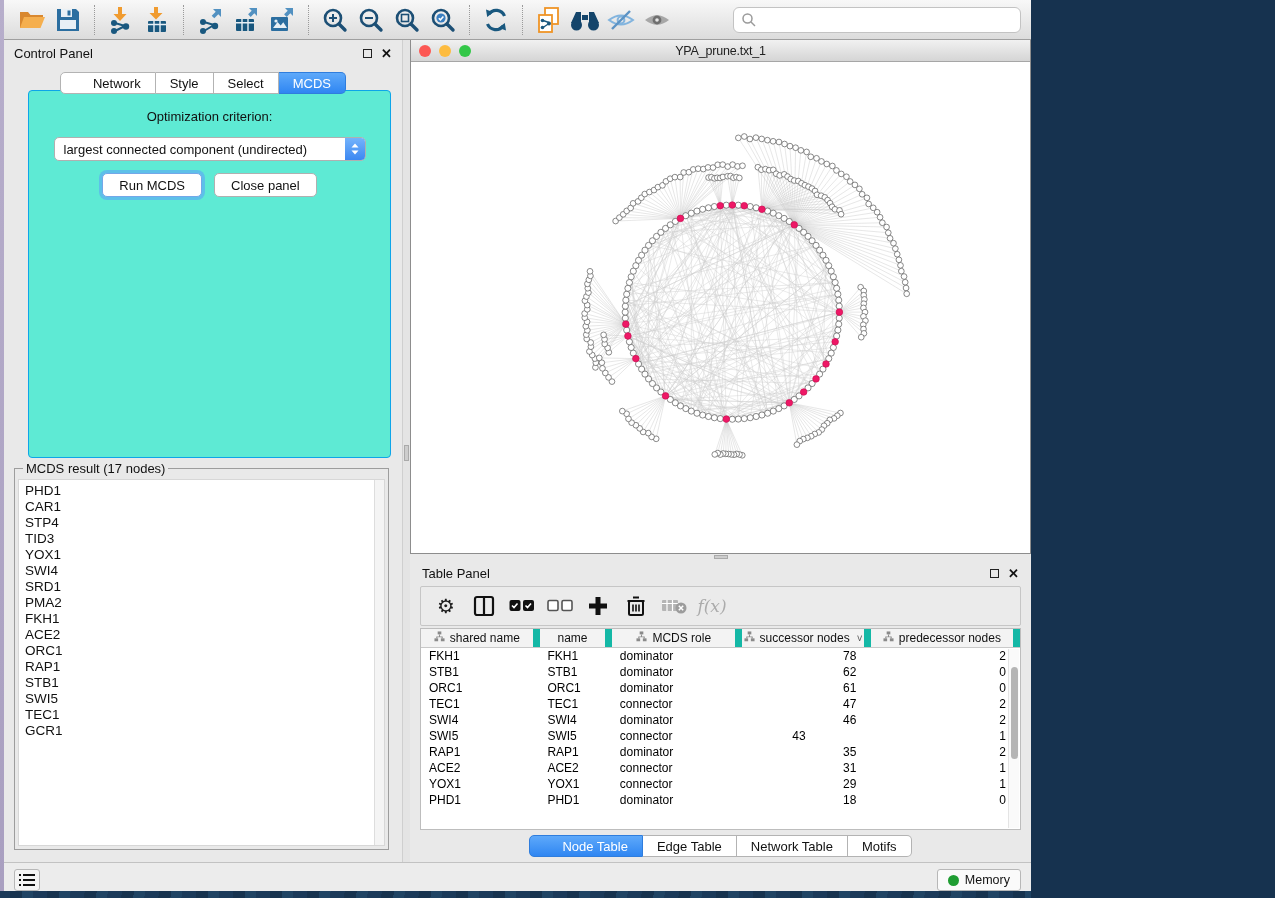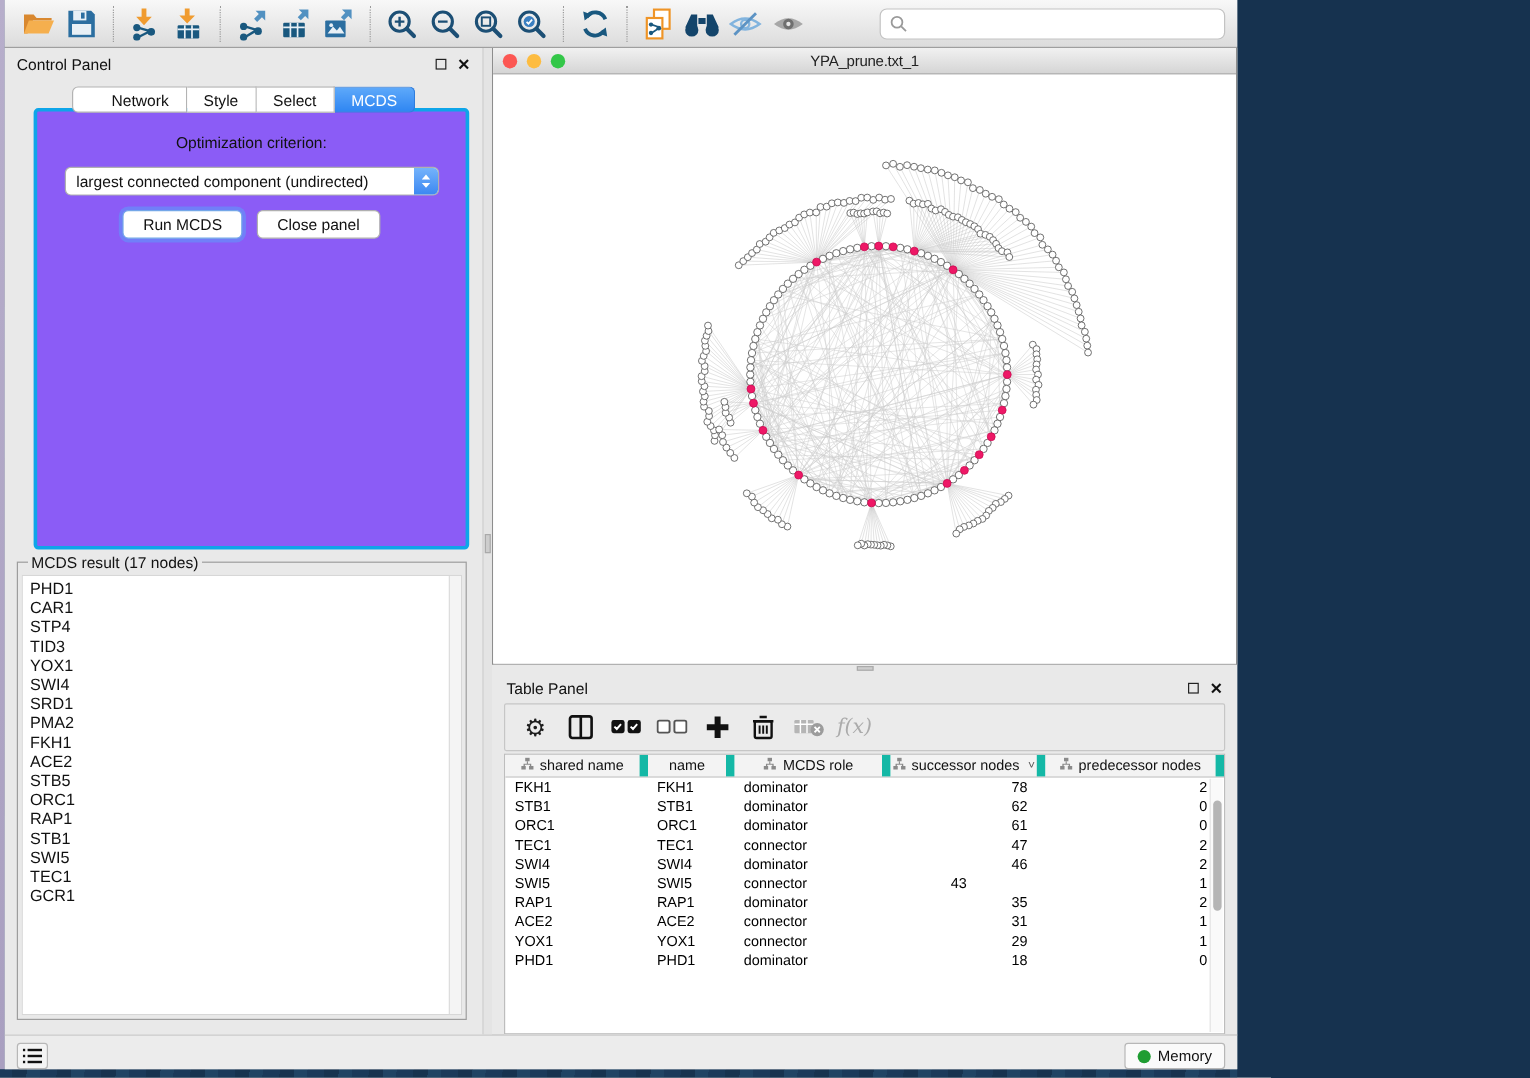--- a/index.html
+++ b/index.html
@@ -38,21 +38,21 @@
 
   .tabbar { display:flex; justify-content:center; position:relative; z-index:2; margin-top:6px; }
   .seg { display:flex; }
   .seg .tab { height:22px; padding:0 14px; background:#fff; border:1px solid #b3b3b3;
     border-left:none; font-size:13px; display:flex; align-items:center; color:#111; }
   .seg .tab:first-child { border-left:1px solid #b3b3b3; border-radius:5px 0 0 5px;padding-left:32px; }
   .seg .tab:last-child { border-radius:0 5px 5px 0; }
   .seg .tab.active { background:linear-gradient(#5ea9fa,#2f86f2); border-color:#2f7ddd; color:#fff; }
 
   .cp-box { position:absolute; left:24px; right:11px; top:50px; height:368px;
-    background:#8b5cf6; border:3px solid #0ea5e9; border-radius:4px; padding-top:18px; }
+    background:#5eead4; border:1px solid #0ea5e9; border-radius:4px; padding-top:18px; }
   .opt-label { text-align:center; font-size:13px; color:#111; }
   .dd { position:relative; margin:13px auto 0; width:312px; height:24px; background:#fff;
     border:1px solid #b0b0b0; border-radius:5px; display:flex; align-items:center; }
   .dd-text { padding-left:9px; font-size:13px; color:#111; flex:1; }
   .dd-step { width:20px; height:22px; margin-right:0; border-radius:0 4px 4px 0;
     background:linear-gradient(#74b3fb,#3c88f2); display:flex; flex-direction:column;
     align-items:center; justify-content:center; gap:2px; }
   .dd-step svg { display:block; }
   .btn-row { display:flex; justify-content:center; gap:12px; margin-top:12px; }
   .pbtn { height:24px; padding:0 16px; background:#fff; border:1px solid #b0b0b0;
@@ -334,21 +334,20 @@
                 <li>PHD1</li>
                 <li>CAR1</li>
                 <li>STP4</li>
                 <li>TID3</li>
                 <li>YOX1</li>
                 <li>SWI4</li>
                 <li>SRD1</li>
                 <li>PMA2</li>
                 <li>FKH1</li>
                 <li>ACE2</li>
-                <li>STB5</li>
                 <li>ORC1</li>
                 <li>RAP1</li>
                 <li>STB1</li>
                 <li>SWI5</li>
                 <li>TEC1</li>
                 <li>GCR1</li>
               </ul>
             <div class="result-scroll"></div>
           </div>
         </fieldset>
@@ -1309,20 +1308,28 @@
                   <div class="td l" style="width: 148px;">dominator</div>
                   <div class="td r" style="width: 146px;">18</div>
                   <div class="td r" style="width: 170px;">0</div>
                 </div>
               </div>
             <div class="tscroll">
                 <div class="thumb"></div>
               </div>
           </div>
 
+          <div class="table-tabs">
+            <div class="seg" id="tp-tabs">
+                <div class="tab active">Node Table</div>
+                <div class="tab">Edge Table</div>
+                <div class="tab">Network Table</div>
+                <div class="tab">Motifs</div>
+              </div>
+          </div>
         </div>
       </div>
     </div>
 
     <div class="statusbar">
       <div class="sb-left">
         <svg width="16" height="14" viewBox="0 0 16 14">
             <g fill="#111">
               <rect x="0" y="1" width="2" height="2"></rect>
               <rect x="0" y="6" width="2" height="2"></rect>

